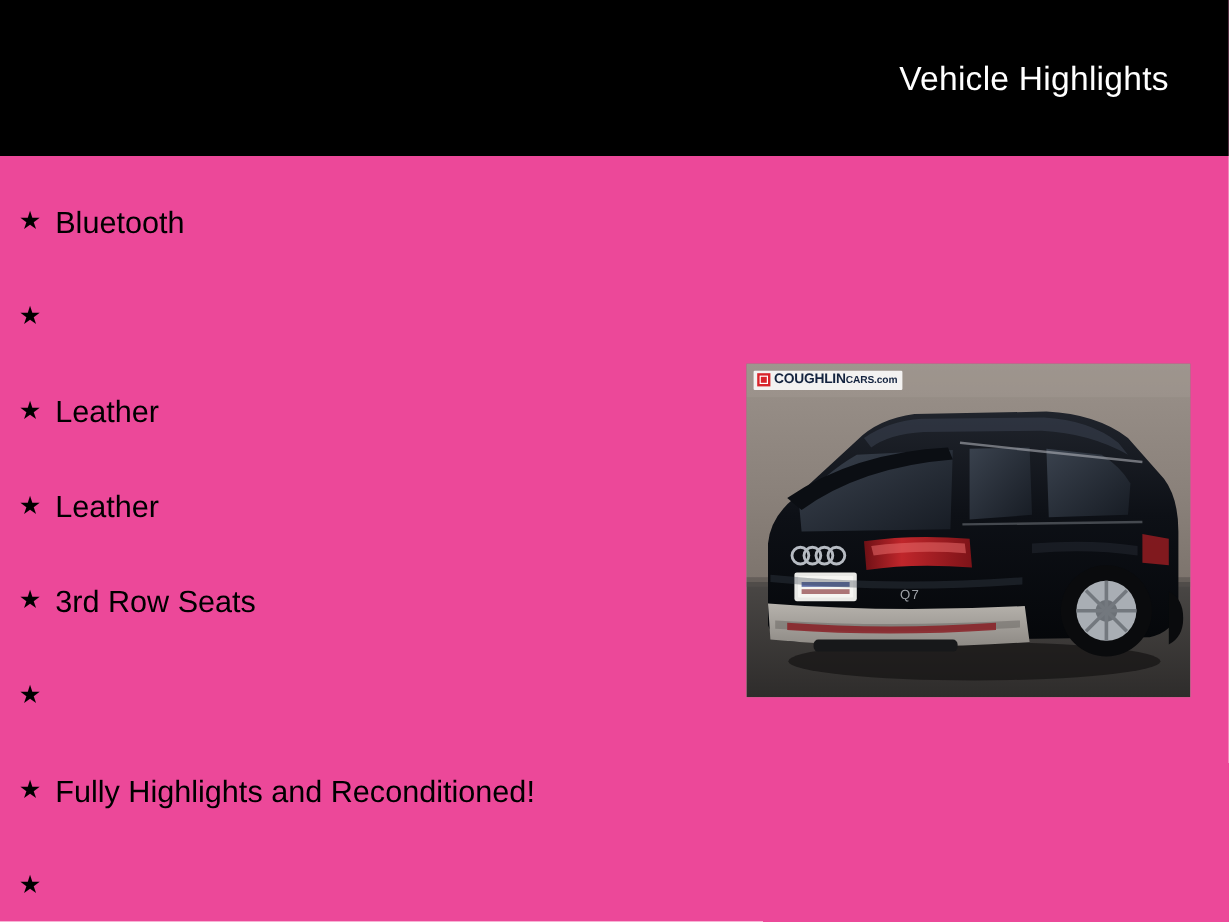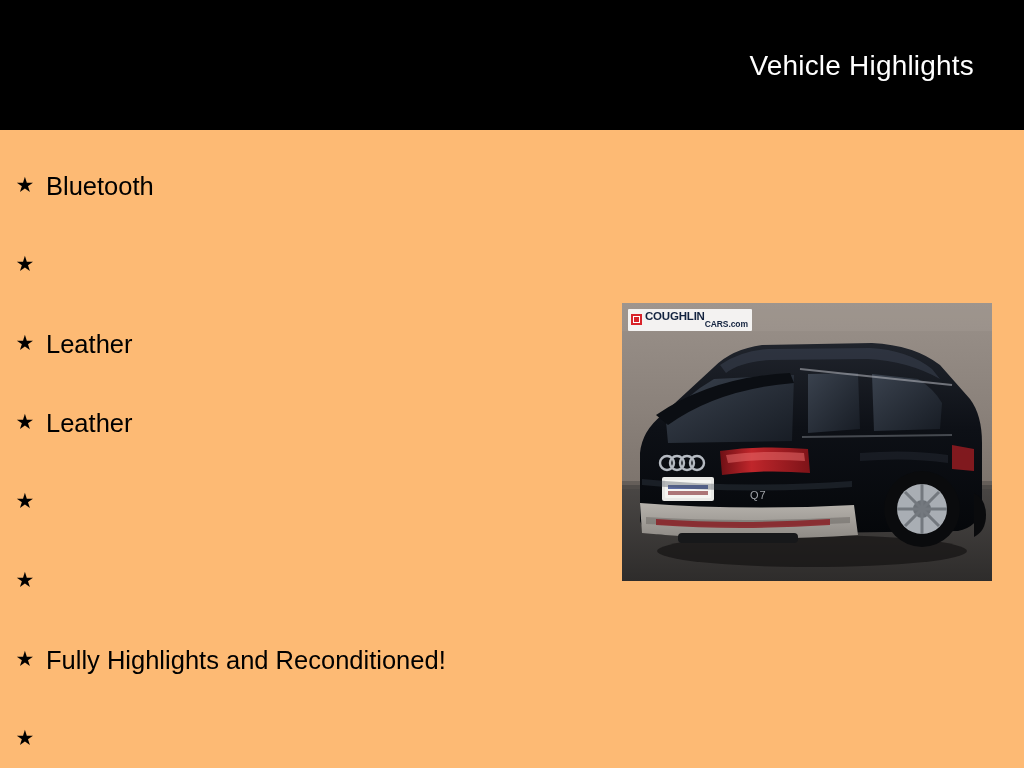--- a/index.html
+++ b/index.html
@@ -9,21 +9,21 @@
     width: 1024px;
     height: 768px;
     background: #ffffff;
     font-family: "Liberation Sans", sans-serif;
     overflow: hidden;
   }
   .page {
     position: relative;
     width: 1024px;
     height: 768px;
-    background: #fdba74;
+    background: #ec4899;
   }
   
   .header {
     position: absolute;
     top: 0; left: 0;
     width: 1024px;
     height: 130px;
     background: #000000;
   }
   .header-title {
@@ -111,21 +111,21 @@
     font-size: 11.5px;
     font-weight: bold;
     color: #13233f;
     letter-spacing: -0.2px;
   }
   .badge-line2 {
     font-size: 8.5px;
     font-weight: bold;
     color: #13233f;
     letter-spacing: -0.1px;
-    margin-top: 9px;
+    margin-top: 1px;
   }
 </style>
 </head>
 <body>
 
 <div class="page">
 
   <div class="header">
     <div class="header-title">Vehicle Highlights</div>
   </div>
@@ -141,20 +141,21 @@
     <li class="highlight-item">
       <span class="bullet-star">★</span>
       <span class="highlight-label">Leather</span>
     </li>
     <li class="highlight-item">
       <span class="bullet-star">★</span>
       <span class="highlight-label">Leather</span>
     </li>
     <li class="highlight-item">
       <span class="bullet-star">★</span>
+      <span class="highlight-label">3rd Row Seats</span>
     </li>
     <li class="highlight-item">
       <span class="bullet-star">★</span>
     </li>
     <li class="highlight-item">
       <span class="bullet-star">★</span>
       <span class="highlight-label">Fully Highlights and Reconditioned!</span>
     </li>
     <li class="highlight-item">
       <span class="bullet-star">★</span>

